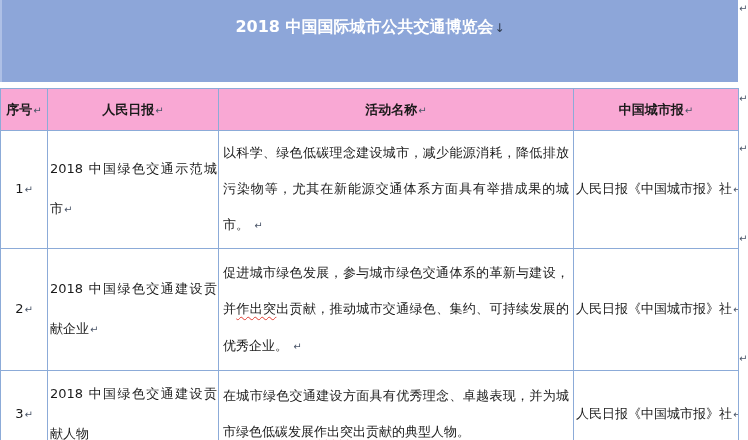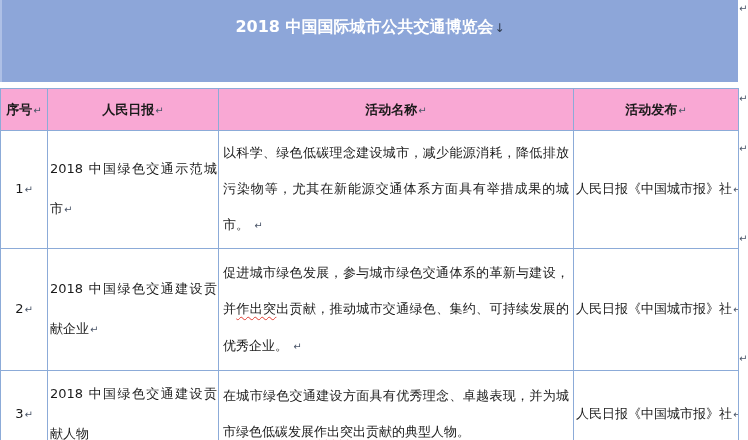--- a/index.html
+++ b/index.html
@@ -115,21 +115,21 @@
       <col style="width:47px">
       <col style="width:171px">
       <col style="width:355px">
       <col style="width:165px">
     </colgroup>
     <thead>
       <tr>
         <th><span>序号</span><span class="mark">↵</span></th>
         <th><span>人民日报</span><span class="mark">↵</span></th>
         <th><span>活动名称</span><span class="mark">↵</span></th>
-        <th><span>活动发布</span><span class="mark">↵</span></th>
+        <th><span>中国城市报</span><span class="mark">↵</span></th>
       </tr>
     </thead>
     <tbody id="table-body">
         <tr>
           <td class="c-no">1<span class="mark">↵</span></td>
           <td class="c-name">2018 中国绿色交通示范城市<span class="mark">↵</span></td>
           <td class="c-crit">以科学、绿色低碳理念建设城市，减少能源消耗，降低排放污染物等，尤其在新能源交通体系方面具有举措成果的城市。 <span class="mark">↵</span></td>
           <td class="c-pub">人民日报《中国城市报》社<span class="mark">↵</span></td>
         </tr>
         <tr>

